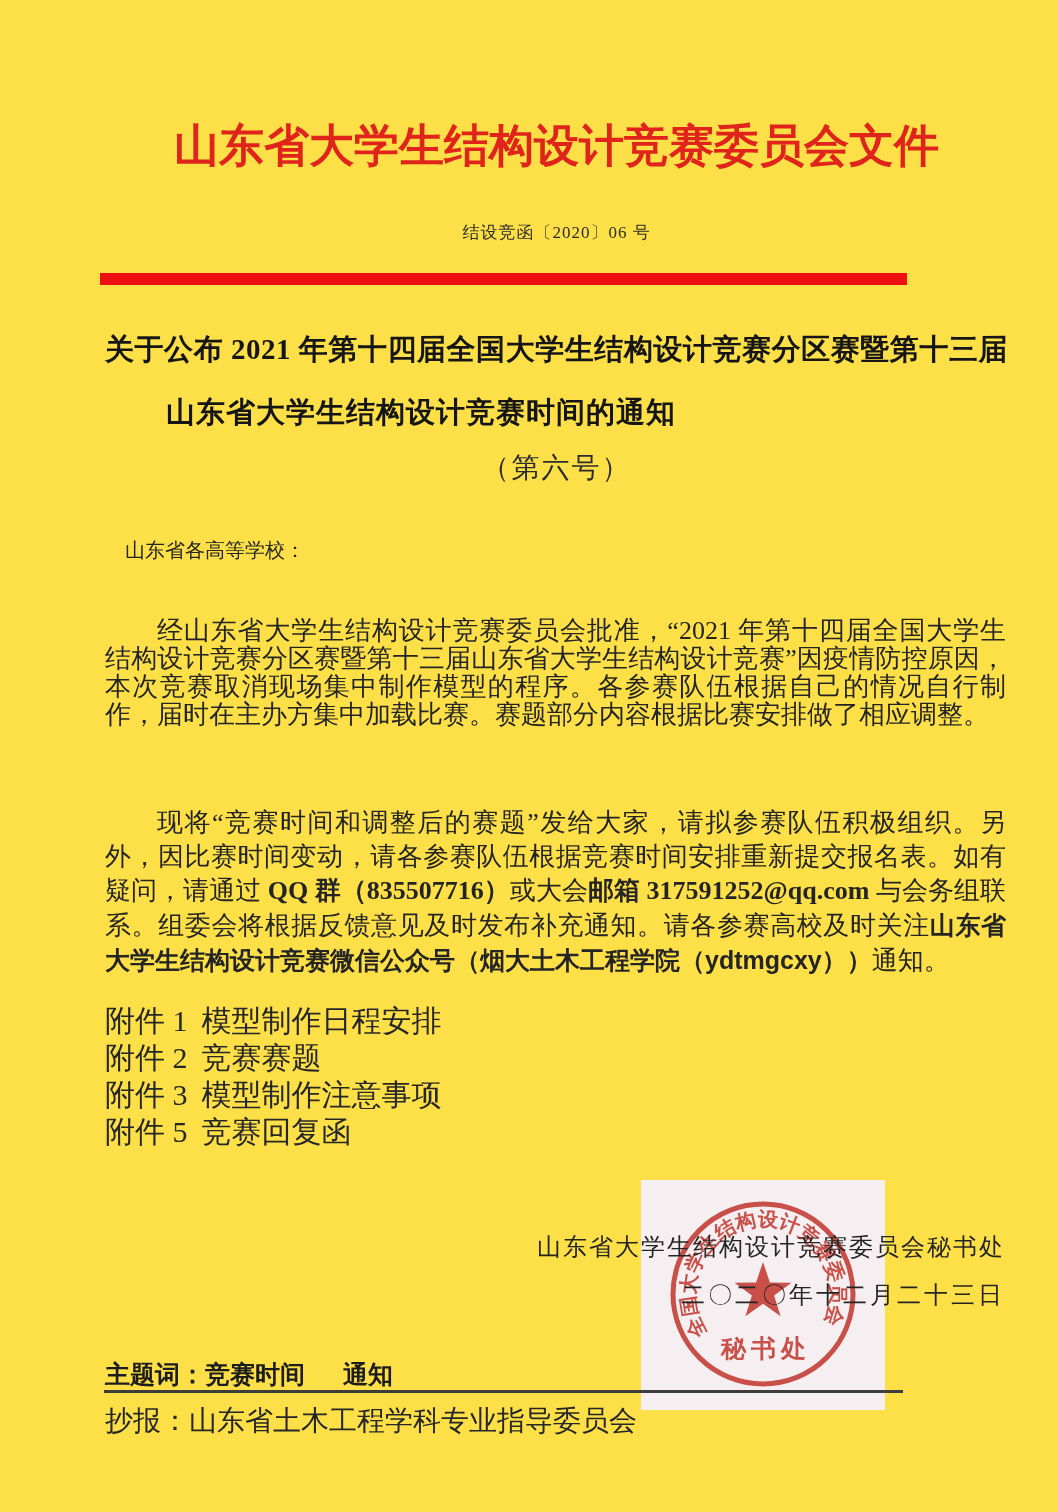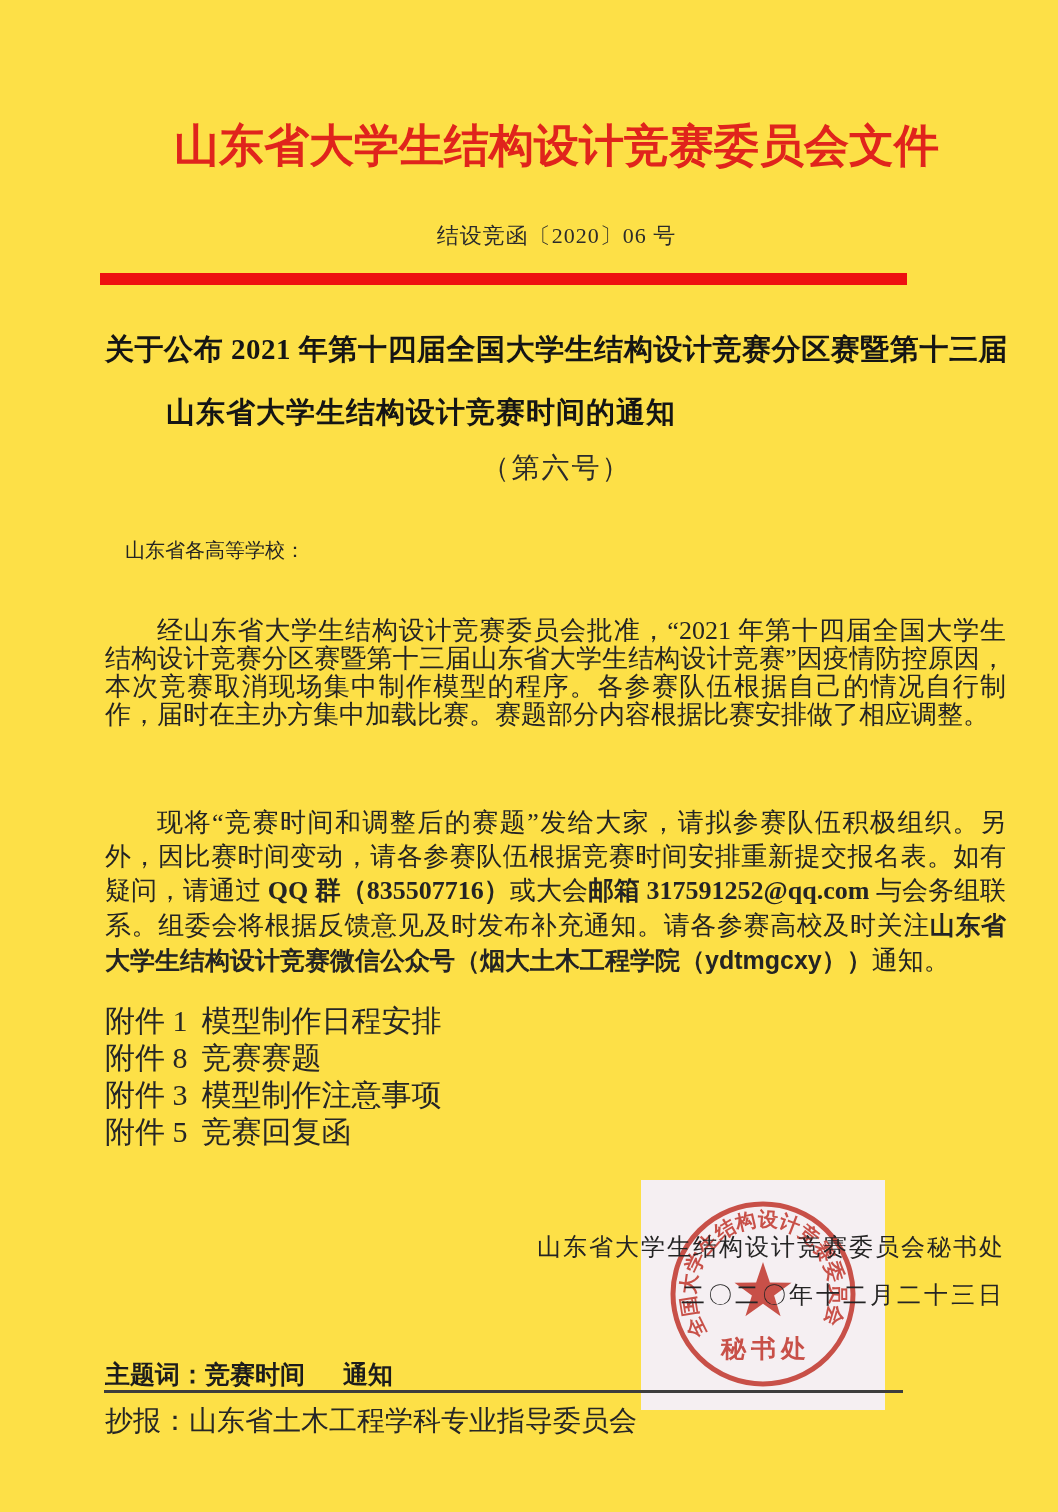--- a/index.html
+++ b/index.html
@@ -9,21 +9,21 @@
     overflow:hidden;
   }
   .abs{position:absolute;z-index:2;}
   .letterhead{
     left:105px;top:116px;width:903px;text-align:center;
     font-size:45px;font-weight:bold;color:var(--header-red,#e0241c);
     white-space:nowrap;
   }
   .doc-number{
     left:105px;top:221px;width:903px;text-align:center;
-    font-size:22px;color:#2b2b2b;letter-spacing:1px;
+    font-size:17px;color:#2b2b2b;letter-spacing:1px;
   }
   .red-rule{
     left:100px;top:273px;width:807px;height:12px;
     background:var(--rule-red,#ee1010);
   }
   .title-l1{
     left:105px;top:330px;width:903px;font-size:29px;font-weight:bold;color:#151515;
     text-align:justify;text-align-last:justify;white-space:nowrap;letter-spacing:.5px;
   }
   .title-l2{
@@ -78,21 +78,21 @@
 
   <p class="abs para para2">
     <span>现将“竞赛时间和调整后的赛题”发给大家，请拟参赛队伍积极组织。另外，因比赛时间变动，请各参赛队伍根据竞赛时间安排重新提交报名表。如有疑问，请通过 </span><span class="b-serif">QQ 群（835507716）</span><span>或大会</span><span class="b-serif">邮箱 317591252@qq.com</span><span> 与会务组联系。组委会将根据反馈意见及时发布补充通知。请各参赛高校及时关注</span><span class="b-sans">山东省大学生结构设计竞赛微信公众号（烟大土木工程学院（ydtmgcxy））</span><span>通知。</span>
   </p>
 
   <div class="abs attachments">
     <div class="att-row">
       <span class="att-label">附件 1</span><span>模型制作日程安排</span>
     </div>
     <div class="att-row">
-      <span class="att-label">附件 8</span><span>竞赛赛题</span>
+      <span class="att-label">附件 2</span><span>竞赛赛题</span>
     </div>
     <div class="att-row">
       <span class="att-label">附件 3</span><span>模型制作注意事项</span>
     </div>
     <div class="att-row">
       <span class="att-label">附件 5</span><span>竞赛回复函</span>
     </div>
   </div>
 
   <div class="abs sig sig-org">山东省大学生结构设计竞赛委员会秘书处</div>

